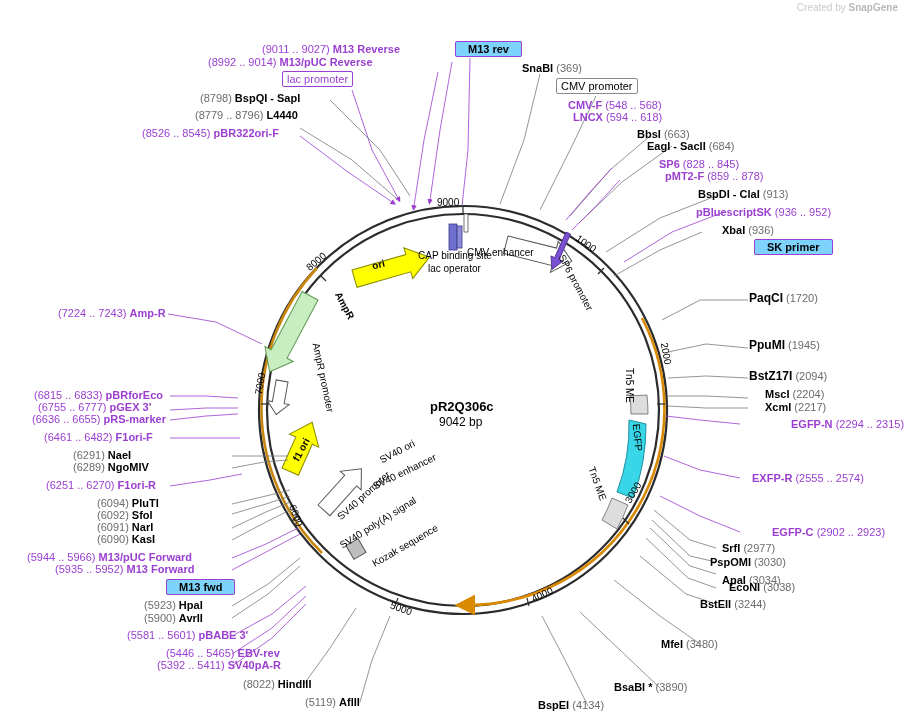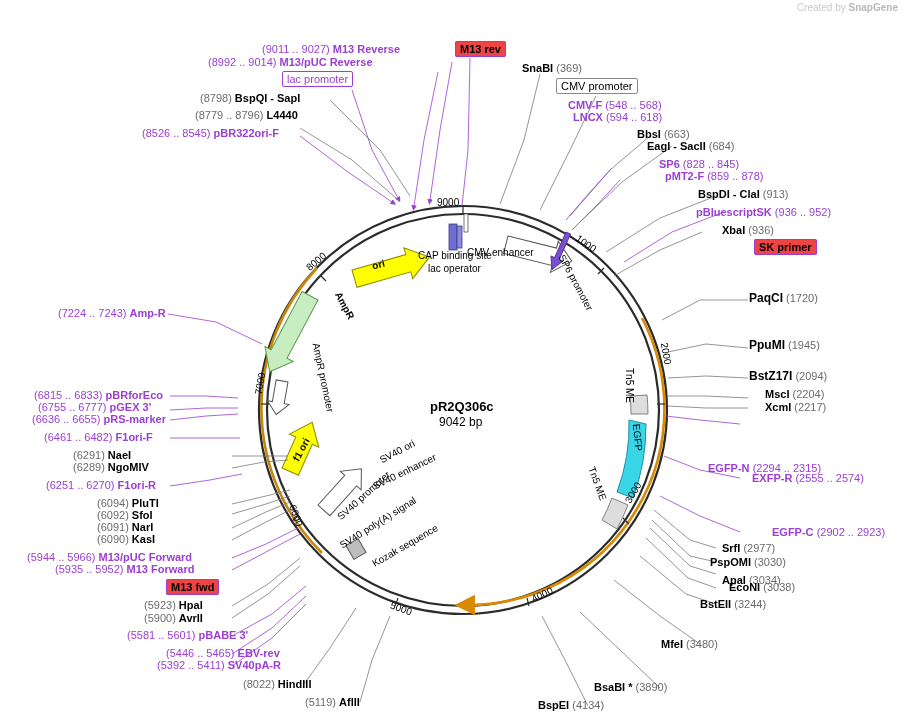--- a/index.html
+++ b/index.html
@@ -13,22 +13,22 @@
   }
   .stage{position:absolute;left:0;top:0;width:906px;height:722px;}
   svg.map{position:absolute;left:0;top:0;width:906px;height:722px;}
   .lbl{position:absolute;white-space:nowrap;font-size:11px;line-height:12px;}
   .purple{color:#9a3fd0;}
   .black{color:#000;}
   .bold{font-weight:bold;}
   .pos{color:#6b6b6b;}
   .pos-p{color:#9a3fd0;}
   .boxed{
-    border:1px solid #9a3fd0;background:#ef4444;color:#000;
-    padding:1px 4px;border-radius:2px;font-weight:bold;font-size:11px;
+    border:1px solid #9a3fd0;background:#7dd3fc;color:#000;
+    padding:1px 12px;border-radius:2px;font-weight:bold;font-size:11px;
   }
   .boxed-plain{
     border:1px solid #9a3fd0;background:#ffffff;color:#9a3fd0;
     padding:1px 4px;border-radius:2px;font-size:11px;
   }
   .boxed-grey{
     border:1px solid #8a8a8a;background:#ffffff;color:#000;
     padding:1px 4px;border-radius:2px;font-size:11px;
   }
   .credit{
@@ -302,21 +302,21 @@
     <span class="pos">(2094)</span>
   </div>
   <div class="lbl" style="left:765px;top:388px;">
     <span class="black bold">MscI</span>
     <span class="pos">(2204)</span>
   </div>
   <div class="lbl" style="left:765px;top:401px;">
     <span class="black bold">XcmI</span>
     <span class="pos">(2217)</span>
   </div>
-  <div class="lbl" style="left:708px;top:418px;margin-top:44px;">
+  <div class="lbl" style="left:791px;top:418px;">
     <span class="purple bold">EGFP-N</span>
     <span class="pos-p">(2294 .. 2315)</span>
   </div>
   <div class="lbl" style="left:752px;top:472px;">
     <span class="purple bold">EXFP-R</span>
     <span class="pos-p">(2555 .. 2574)</span>
   </div>
   <div class="lbl" style="left:772px;top:526px;">
     <span class="purple bold">EGFP-C</span>
     <span class="pos-p">(2902 .. 2923)</span>
@@ -339,21 +339,21 @@
   </div>
   <div class="lbl" style="left:700px;top:598px;">
     <span class="black bold">BstEII</span>
     <span class="pos">(3244)</span>
   </div>
 
   <div class="lbl" style="left:661px;top:638px;">
     <span class="black bold">MfeI</span>
     <span class="pos">(3480)</span>
   </div>
-  <div class="lbl" style="left:567px;top:681px;padding-left:27px;">
+  <div class="lbl" style="left:587px;top:681px;padding-left:27px;">
     <span class="black bold">BsaBI *</span>
     <span class="pos">(3890)</span>
   </div>
   <div class="lbl" style="left:538px;top:699px;">
     <span class="black bold">BspEI</span>
     <span class="pos">(4134)</span>
   </div>
   <div class="lbl" style="left:305px;top:696px;text-align:right;">
     <span class="pos">(5119)</span>
     <span class="black bold">AflII</span>

